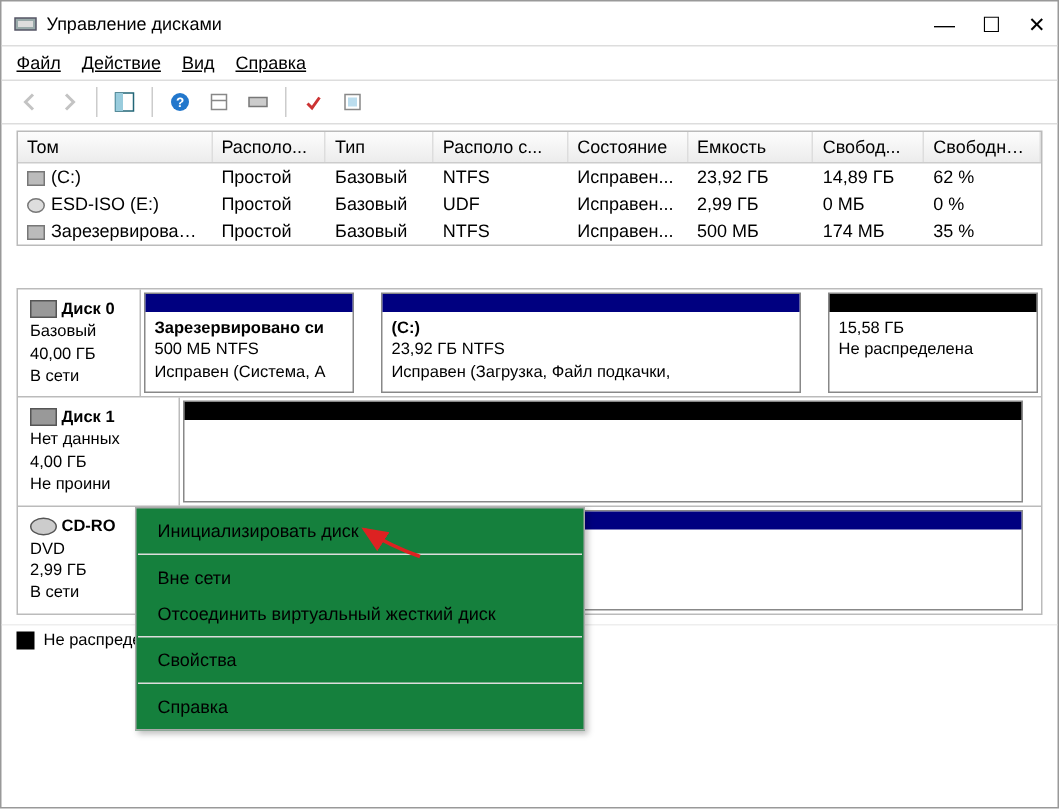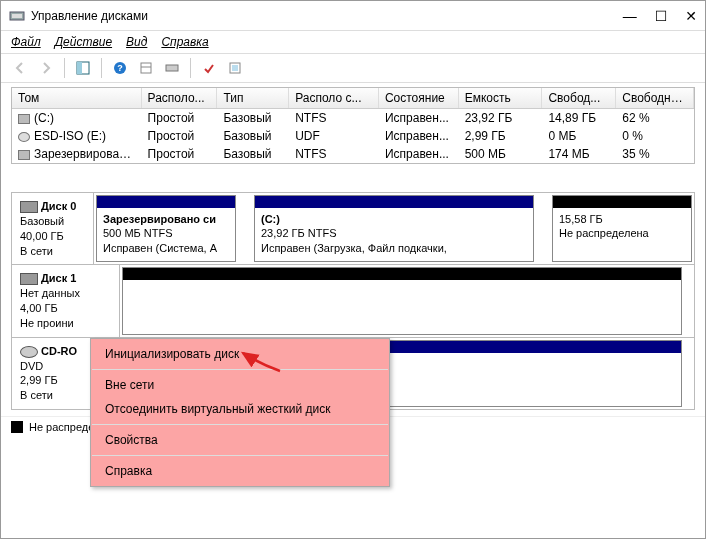--- a/index.html
+++ b/index.html
@@ -3,21 +3,21 @@
 <meta charset="utf-8">
 <style>
 * { box-sizing: border-box; margin: 0; padding: 0; }
 body { font-family: "Segoe UI", Tahoma, sans-serif; font-size: 12px; background: #fff; color: #000; width: 706px; height: 539px; overflow: hidden; border: 1px solid #999; }
 .titlebar { height: 30px; display: flex; align-items: center; padding: 0 8px; border-bottom: 1px solid #ddd; }
 .titlebar .icon { width: 16px; height: 16px; margin-right: 6px; }
 .titlebar .title { flex: 1; }
 .win-controls { display: flex; gap: 18px; }
 .win-controls span { font-size: 14px; cursor: default; }
 .menubar { height: 22px; display: flex; align-items: center; padding: 0 10px; gap: 14px; }
-.menubar span { cursor: default; font-style: italic; }
+.menubar span { cursor: default; }
 .menubar .ul { text-decoration: underline; }
 .toolbar { height: 30px; display: flex; align-items: center; padding: 0 8px; gap: 4px; border-top: 1px solid #ddd; border-bottom: 1px solid #ddd; }
 .tool-btn { width: 22px; height: 22px; display: flex; align-items: center; justify-content: center; border: 1px solid transparent; }
 .tool-btn.disabled { opacity: 0.35; }
 .sep { width: 1px; height: 20px; background: #ccc; margin: 0 3px; }
 .content { padding: 4px 10px 6px 10px; }
 .table { border: 1px solid #bbb; width: 100%; }
 .thead { display: flex; background: linear-gradient(#fdfdfd,#ececec); border-bottom: 1px solid #ccc; }
 .th { padding: 3px 6px; border-right: 1px solid #ddd; font-weight: normal; overflow: hidden; white-space: nowrap; text-overflow: ellipsis; cursor: default; }
 .tbody .tr { display: flex; padding: 1px 0; }
@@ -34,21 +34,21 @@
 .disk-info .dicon.cd { border-radius: 50%; background: #ccc; }
 .disk-parts { flex: 1; display: flex; gap: 18px; padding: 2px; }
 .part { border: 1px solid #888; display: flex; flex-direction: column; font-size: 11px; line-height: 1.3; }
 .part .phead { height: 12px; }
 .part .pbody { padding: 4px 6px; flex: 1; overflow: hidden; }
 .phead.black { background: #000; }
 .phead.blue { background: #000080; }
 .part .pti { font-weight: bold; white-space: nowrap; overflow: hidden; text-overflow: ellipsis; }
 .legend { padding: 4px 10px; display: flex; align-items: center; gap: 6px; font-size: 11px; border-top: 1px solid #eee; }
 .lg-sw { width: 12px; height: 12px; display: inline-block; }
-.context-menu { position: absolute; left: 90px; top: 338px; width: 300px; background: #fca5a5; border: 1px solid #aaa; box-shadow: 2px 2px 4px rgba(0,0,0,0.25); padding: 3px 0; z-index: 10; }
+.context-menu { position: absolute; left: 90px; top: 338px; width: 300px; background: #15803d; border: 1px solid #aaa; box-shadow: 2px 2px 4px rgba(0,0,0,0.25); padding: 3px 0; z-index: 10; }
 .context-menu .mi { padding: 5px 14px; cursor: default; }
 .context-menu .msep { height: 1px; background: #ddd; margin: 3px 1px; }
 .arrow { position: absolute; left: 235px; top: 349px; z-index: 11; pointer-events: none; }
 </style>
 </head>
 <body>
 
 <div class="titlebar">
   <svg class="icon" viewBox="0 0 16 16">
       <rect x="1" y="4" width="14" height="8" fill="#9aa" stroke="#556"></rect>

